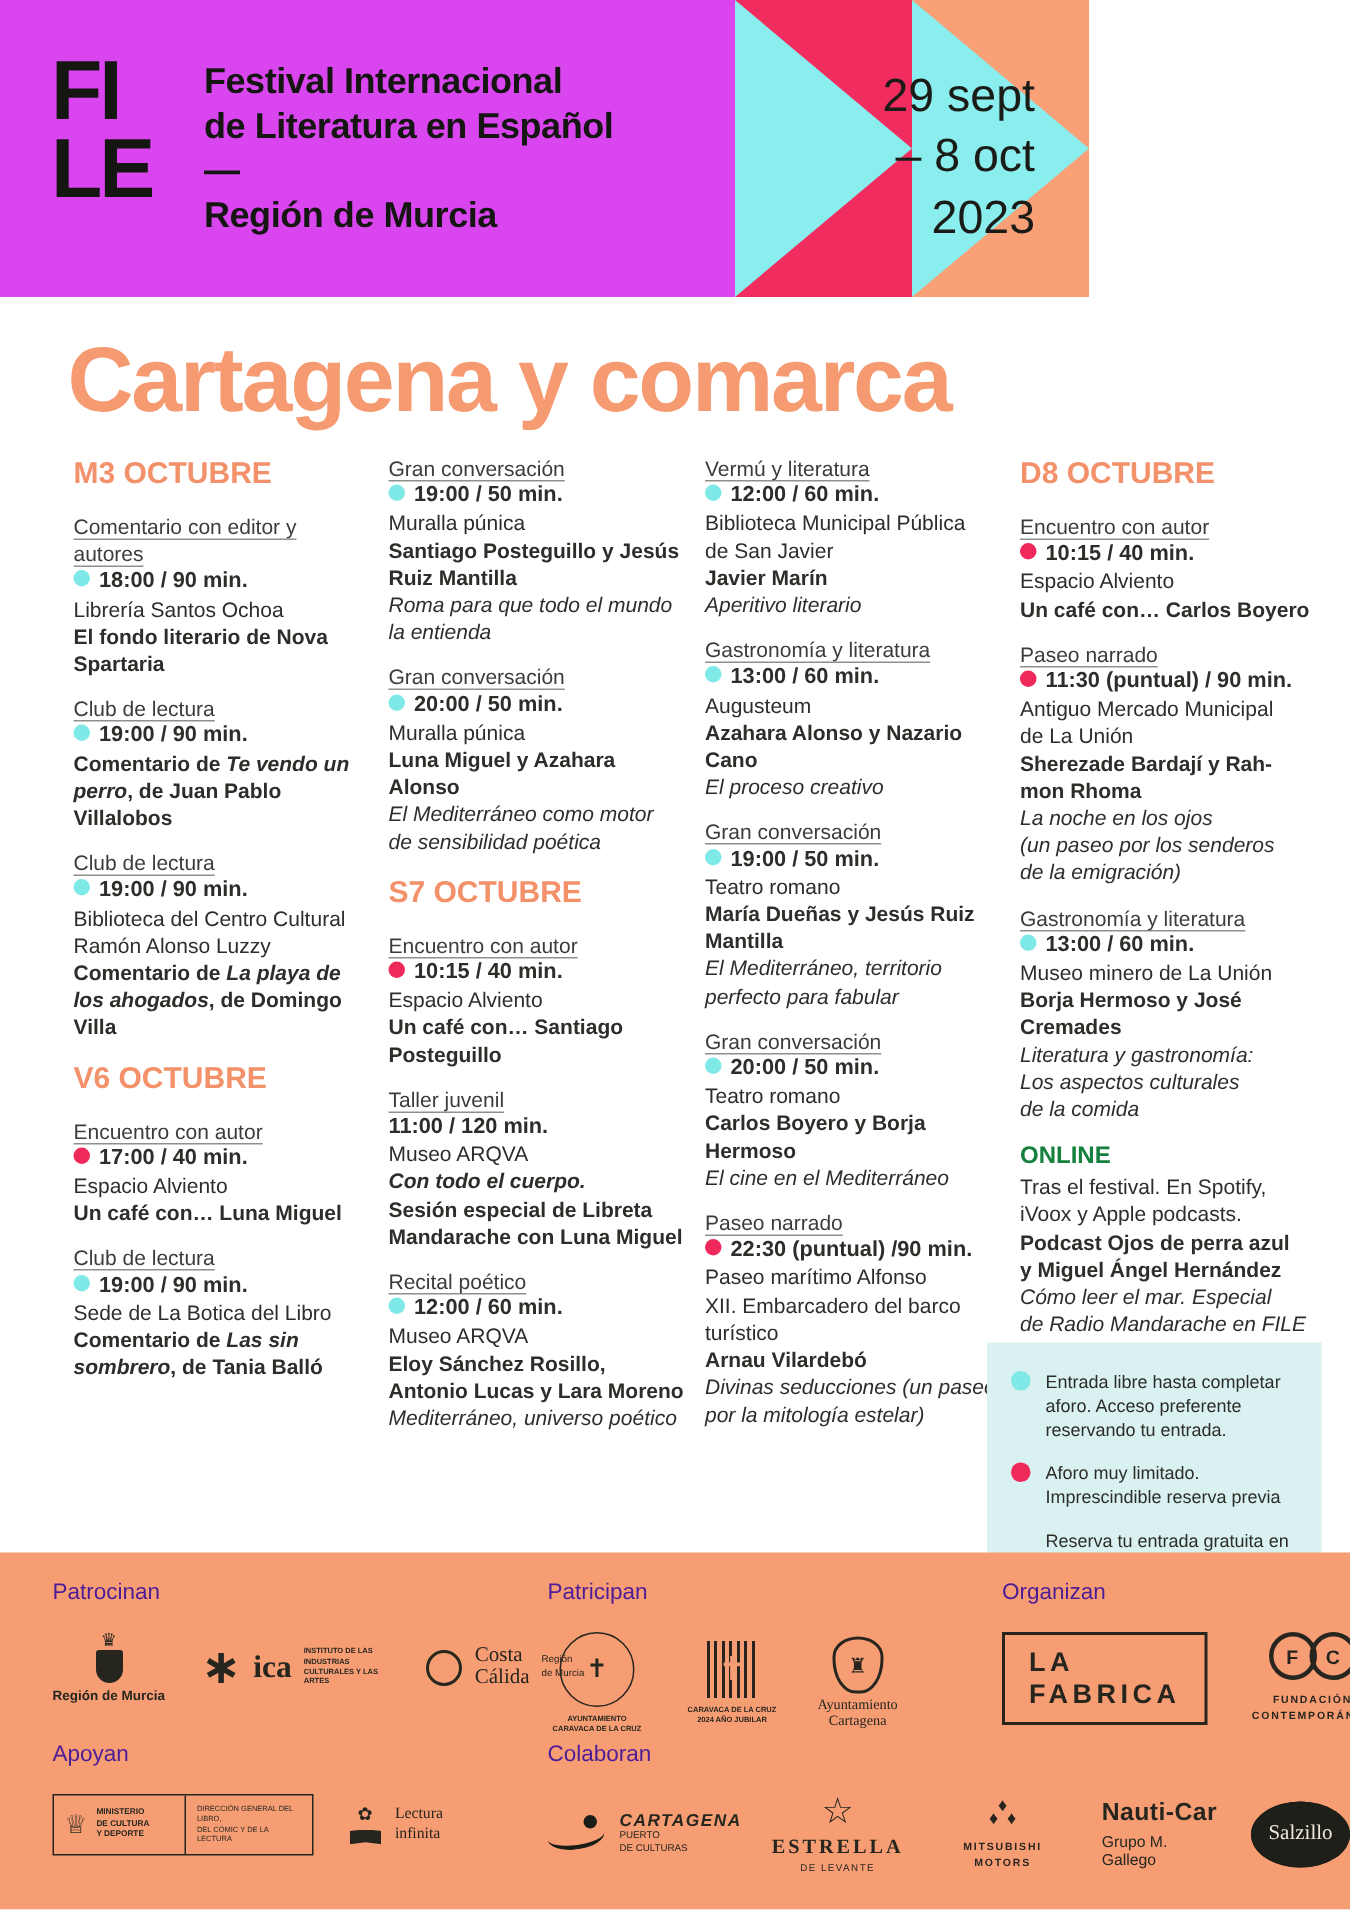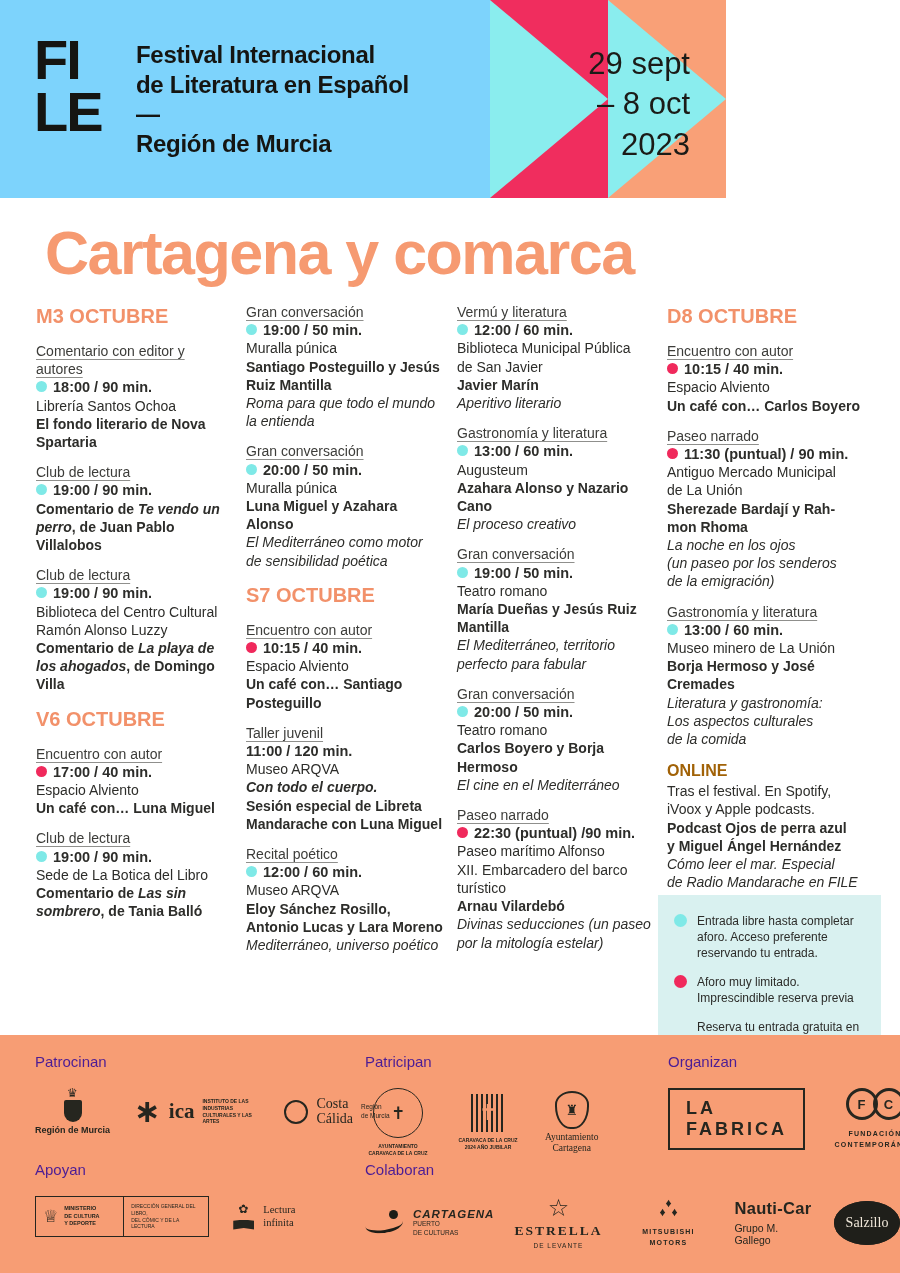--- a/index.html
+++ b/index.html
@@ -1,49 +1,49 @@
 <!DOCTYPE html>
 <html><head>
 <meta charset="utf-8">
 <style>
   html,body{margin:0;padding:0;background:#e8e8e8}
   .page{position:relative;width:900px;height:1273px;margin:0 auto;background:#ffffff;overflow:hidden;
         font-family:"Liberation Sans","DejaVu Sans",sans-serif;color:#27271f}
   
-  .top{position:absolute;left:0;top:0;width:722px;height:198px;background:#7dd3fc}
+  .top{position:absolute;left:0;top:0;width:722px;height:198px;background:#d946ef}
   .stripe{position:absolute;top:0;height:198px}
   .stripe.s1{left:490px;width:118px;background:#F02D5E}
   .stripe.s2{left:608px;width:118px;background:#F9A077}
   .tri{position:absolute;left:0;top:0;width:100%;height:100%;background:#8AEDEE;
        clip-path:polygon(0 0,100% 50%,0 100%)}
   .file-logo{position:absolute;left:34px;top:34px;font-size:56px;font-weight:bold;letter-spacing:-2px;
              line-height:.92;color:#151512}
   .fest-title{position:absolute;left:136px;top:40px;font-size:24px;font-weight:bold;line-height:1.23;
               letter-spacing:-.3px;color:#151512}
   .dates{position:absolute;right:32px;top:44px;text-align:right;font-size:31px;line-height:1.3;color:#1b1b17}
   
   .page-title{position:absolute;left:33px;top:206px;margin:12px;font-size:61px;font-weight:bold;
               letter-spacing:-1.5px;color:#F69A71}
   
-  .columns{position:absolute;left:36px;top:303px;display:grid;
+  .columns{position:absolute;left:49px;top:303px;display:grid;
            grid-template-columns:196px 197px 196px 196px;column-gap:14px;align-items:start}
   .col{font-size:14px;line-height:18.2px;color:#2d2d2a}
   .day{font-size:20px;line-height:23px;font-weight:bold;color:#F2916A;margin:14px 0 14px}
   .col > .day:first-child{margin-top:2px}
   .event{margin-bottom:12px}
   .cat{color:#3c3c39}
   .cat-text{text-decoration:underline;text-decoration-color:#8f8f8c;text-decoration-thickness:1px;text-underline-offset:3px}
   .time{font-weight:bold;font-size:14.5px}
   .dot{display:inline-block;width:11px;height:11px;border-radius:50%;margin-right:6px}
   .dot.teal{background:#7FE9E7}
   .dot.pink{background:#F0295C}
   .s-b{font-weight:bold}
   .s-bi{font-weight:bold;font-style:italic}
   .etitle{font-style:italic}
-  .online-label{color:#a16207;font-weight:bold;font-size:16px;line-height:22px;margin-top:8px}
+  .online-label{color:#15803d;font-weight:bold;font-size:16px;line-height:22px;margin-top:8px}
   
   .legend{position:absolute;left:658px;top:895px;width:223px;box-sizing:border-box;background:#D9F1F0;
           padding:18px 16px 8px 16px;font-size:12px;line-height:16px;color:#2c2c29}
   .legend-item{display:flex;gap:10px;margin-bottom:13px}
   .legend-dot{flex:0 0 13px;width:13px;height:13px;border-radius:50%;margin-top:1px}
   .legend-dot.teal{background:#7FE9E7}
   .legend-dot.pink{background:#F0295C}
   .legend-dot.none{background:transparent}
   
   .footer{position:absolute;left:0;top:1035px;width:900px;height:238px;background:#F79D74;color:#27271f}

